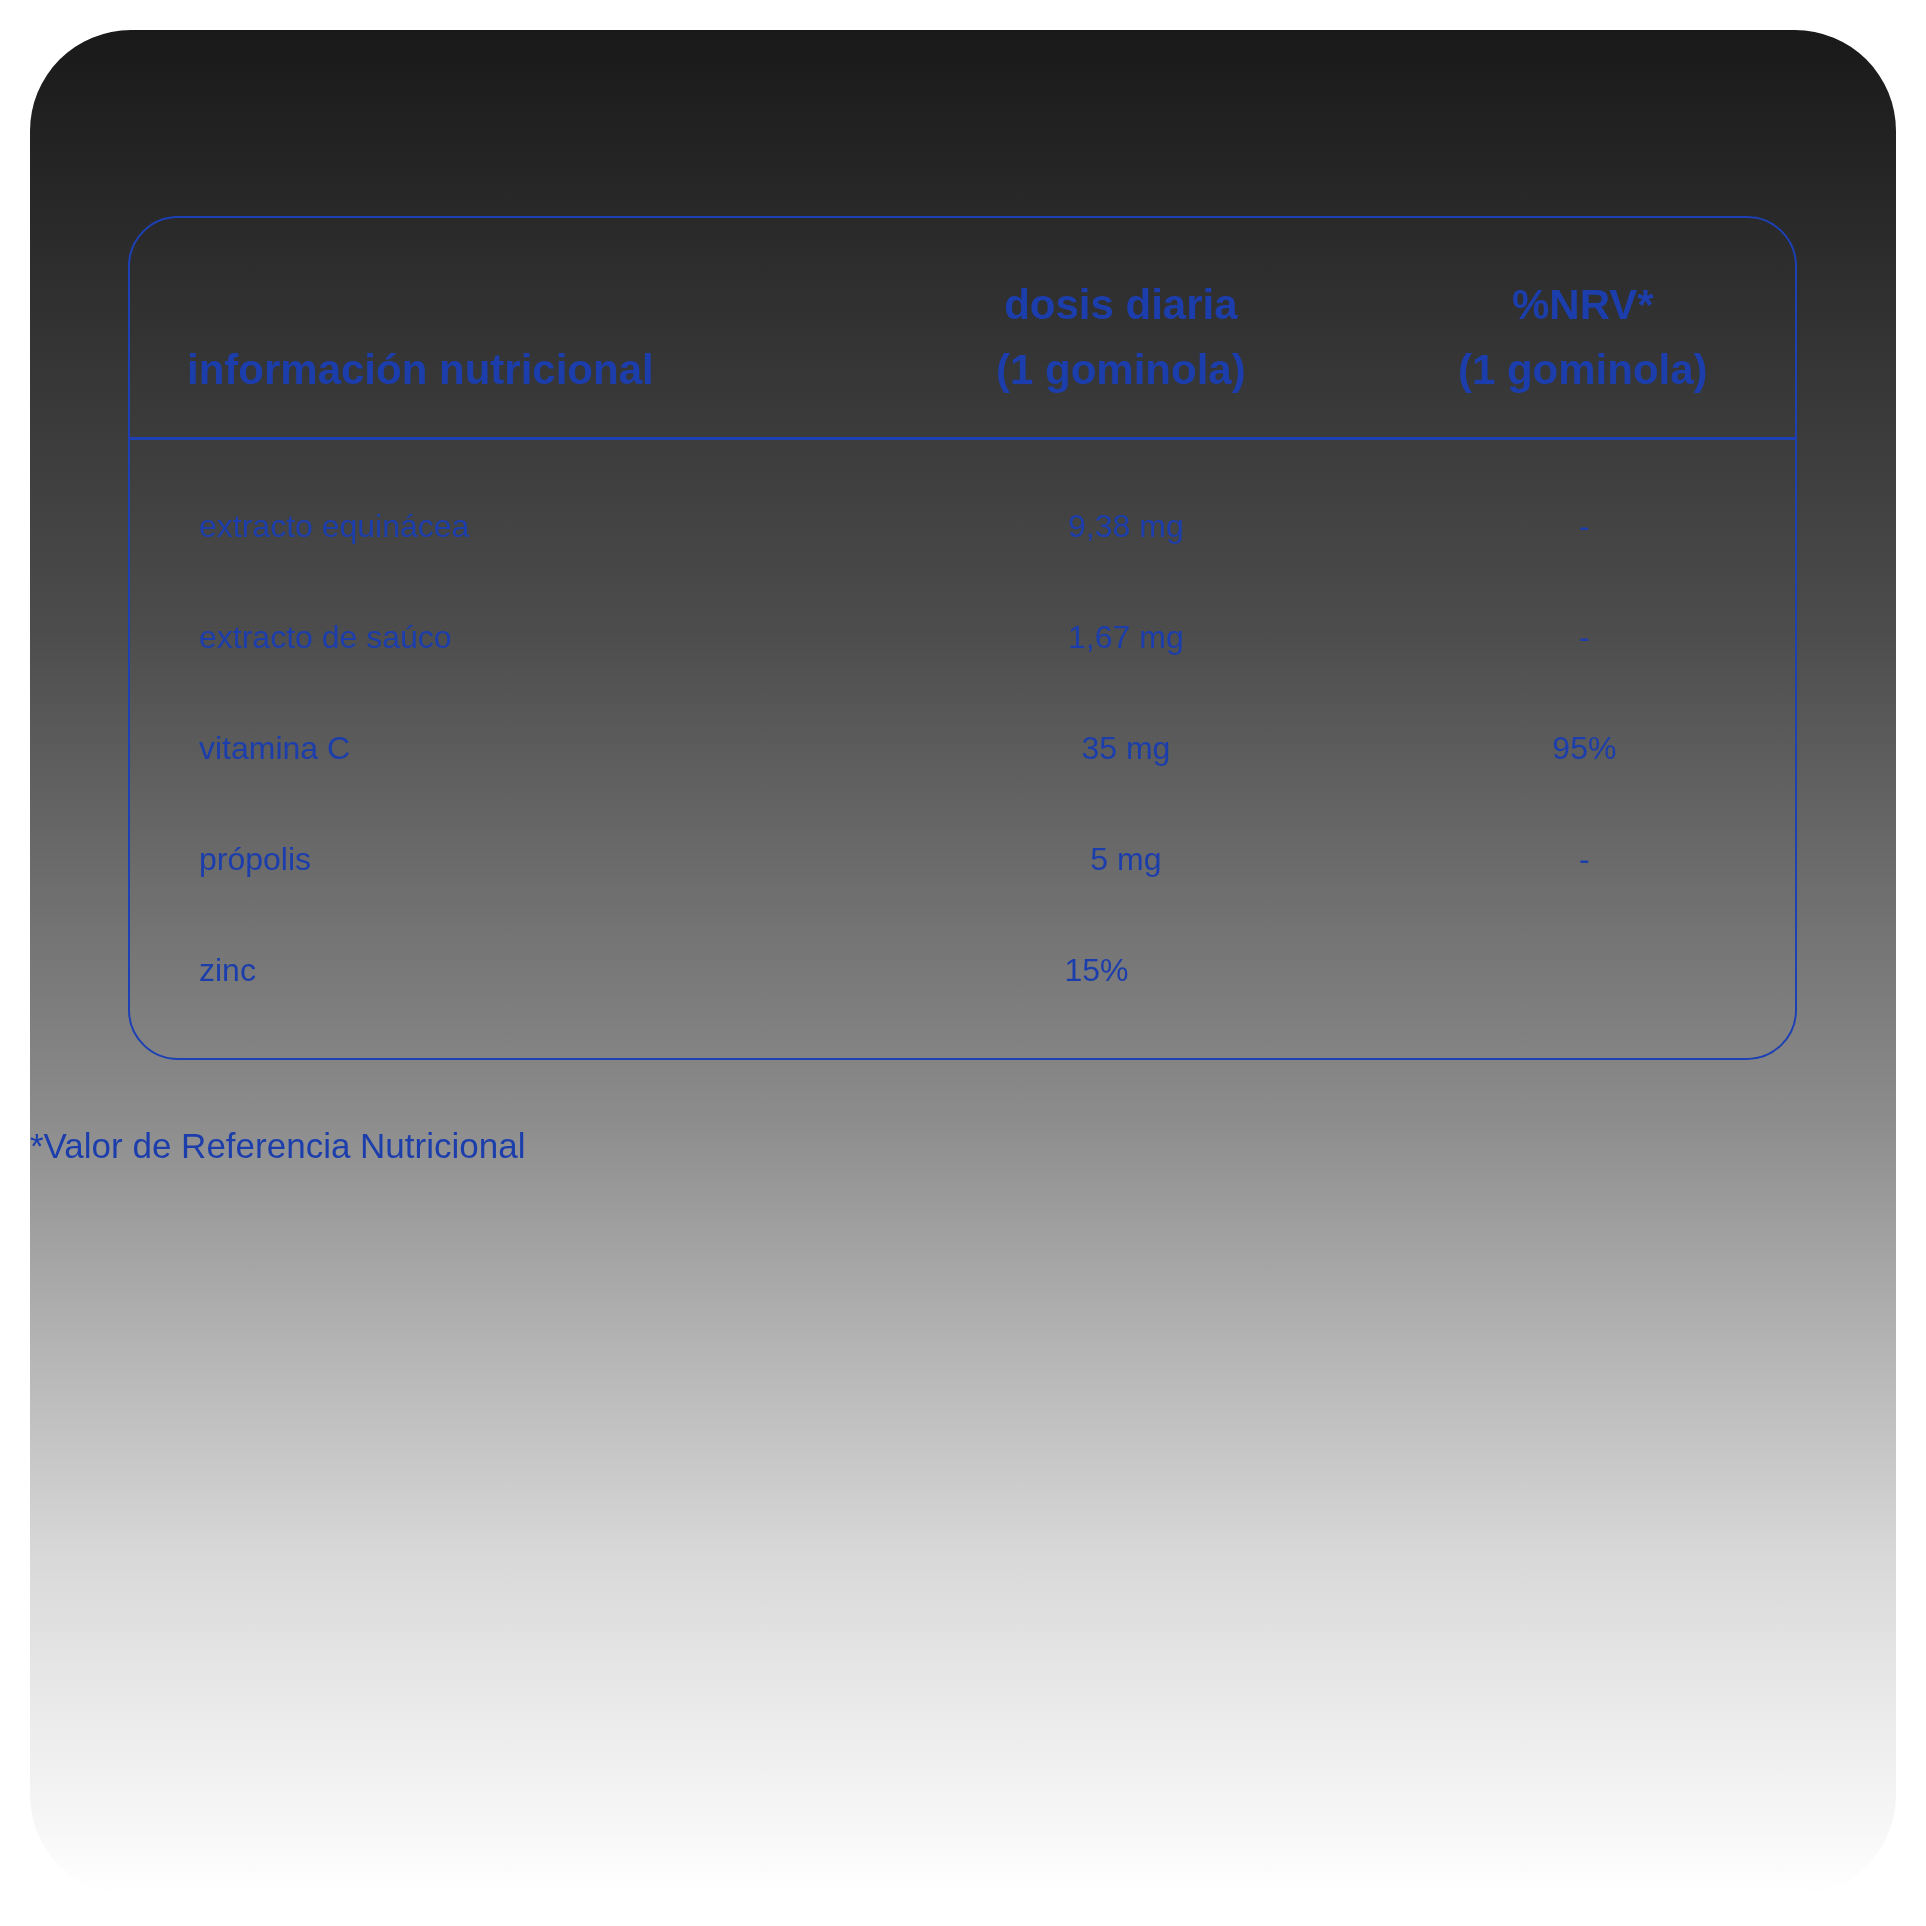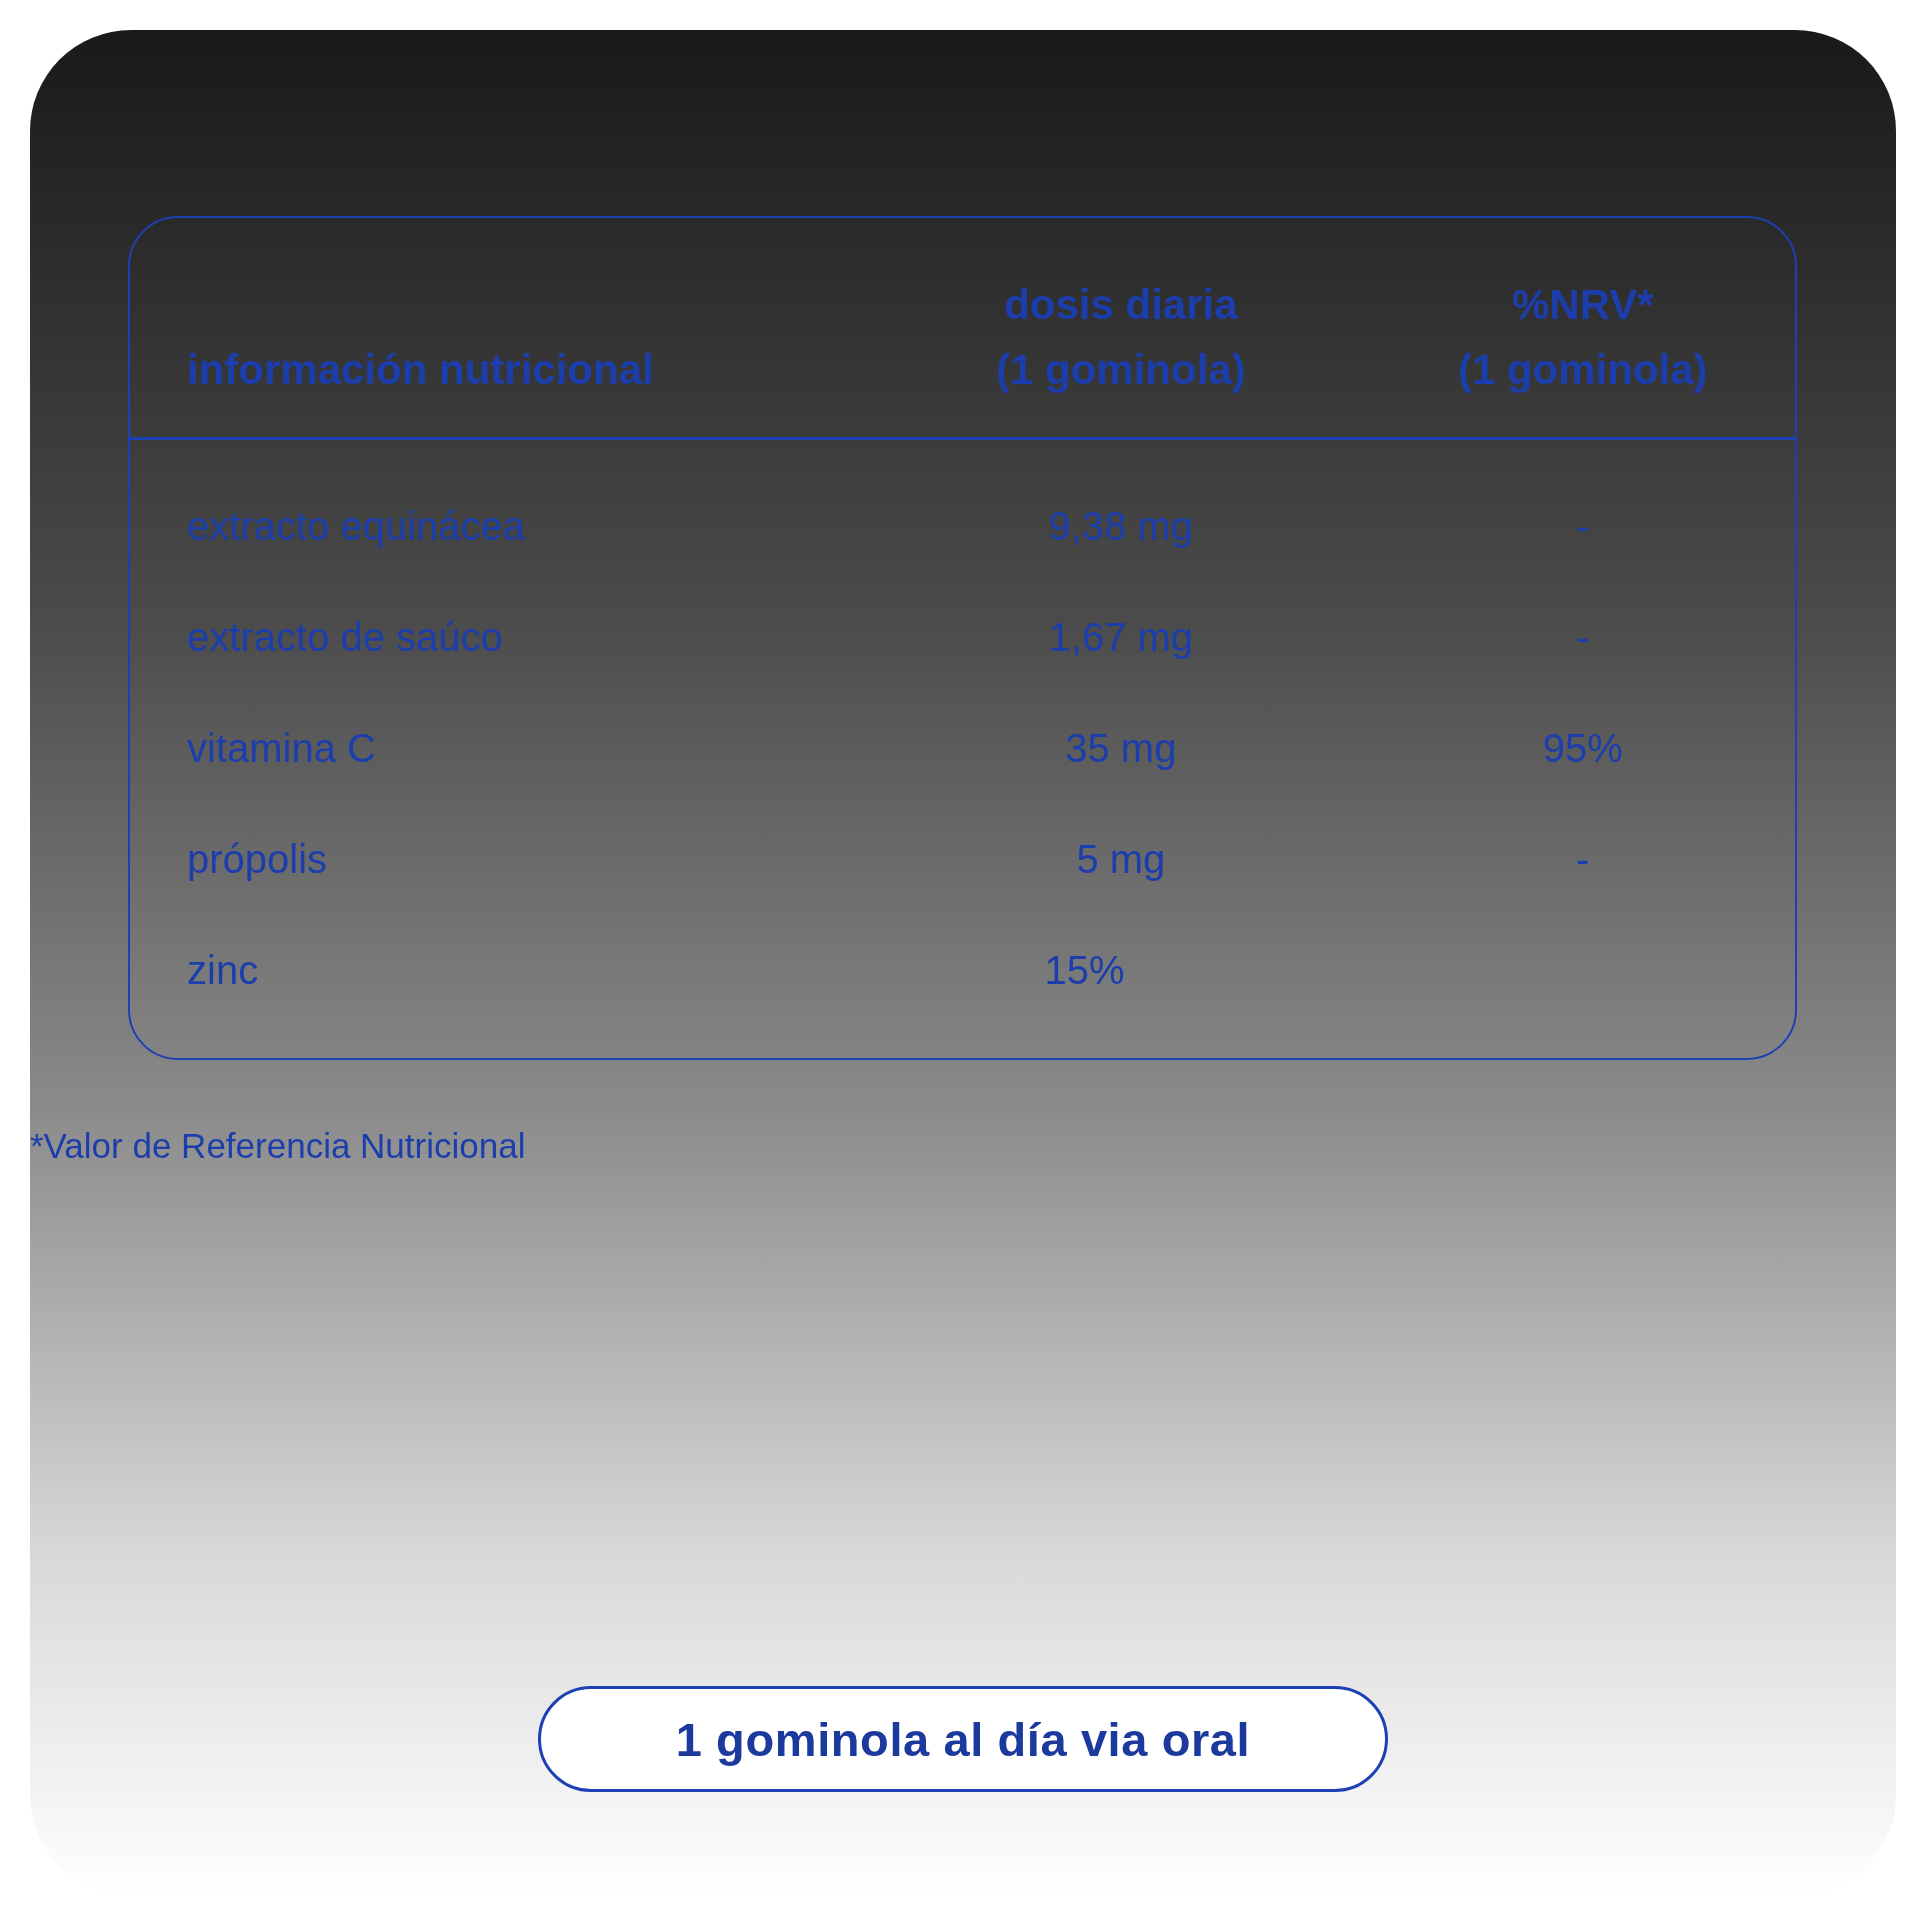--- a/index.html
+++ b/index.html
@@ -50,21 +50,22 @@
   .c2 { width: 500px; text-align: center; }
   .c3 { width: 425px; text-align: center; }
   .hdr-line2 { }
   .tbody {
     padding-top: 31px;
   }
   .trow {
     display: flex;
     align-items: center;
     height: 111px;
-    font-size: 40px;
+    font-size: 32px;
+    padding-left: 12px;
   }
   .footnote {
     position: absolute;
     left: 0;
     right: 0;
     top: 1096px;
     font-size: 35px;
     color: #1c3eac;
     line-height: 40px;
   }
@@ -138,19 +139,16 @@
 
           <div class="trow">
             <div class="c1">zinc</div>
             <div class="c3">15%</div>
           </div>
         </div>
     </div>
 
     <div class="footnote">*Valor de Referencia Nutricional</div>
 
-    <div class="pill">
-      <span>1 gominola al día via oral</span>
-    </div>
 
   </div>
 </div>
 
 
 </body></html>

